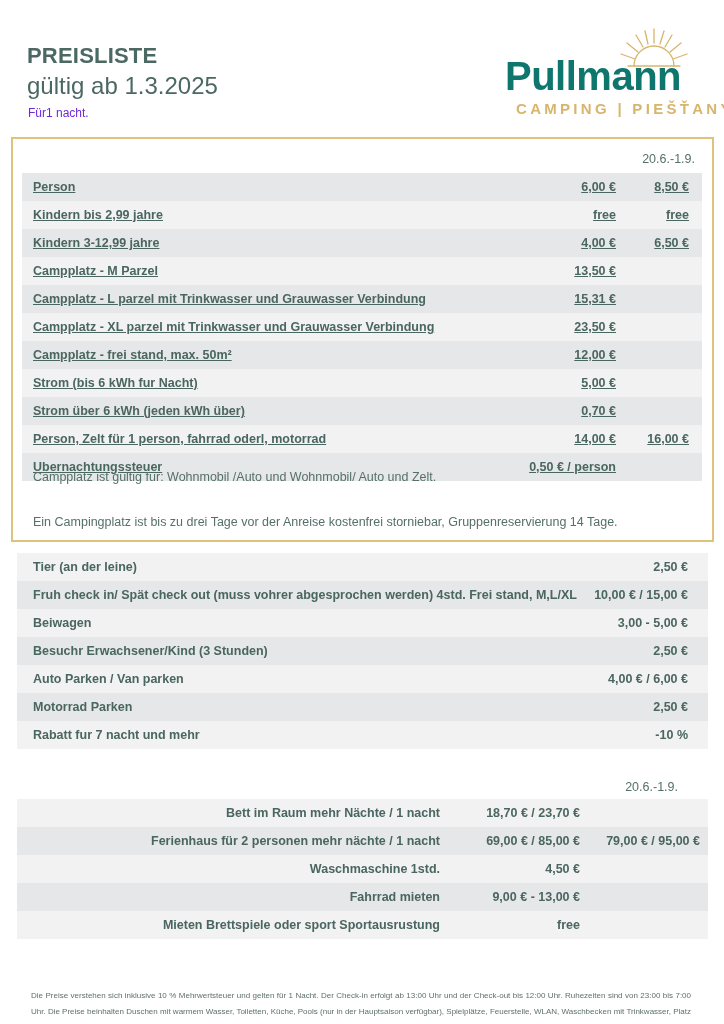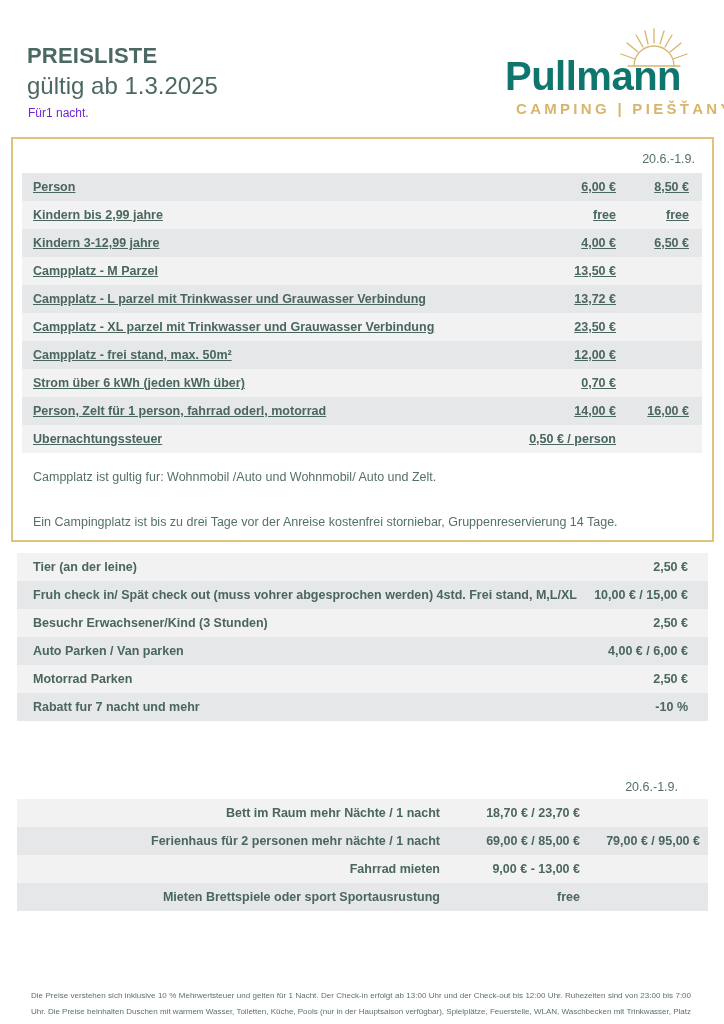--- a/index.html
+++ b/index.html
@@ -97,31 +97,36 @@
         <td class="num p1">4,00 €</td>
         <td class="num p2">6,50 €</td>
       </tr>
       <tr>
         <td class="lbl">Campplatz - M Parzel</td>
         <td class="num p1">13,50 €</td>
         <td class="num p2"></td>
       </tr>
       <tr>
         <td class="lbl">Campplatz - L parzel mit Trinkwasser und Grauwasser Verbindung</td>
-        <td class="num p1">13,72 €</td>
+        <td class="num p1">15,31 €</td>
         <td class="num p2"></td>
       </tr>
       <tr>
         <td class="lbl">Campplatz - XL parzel mit Trinkwasser und Grauwasser Verbindung</td>
         <td class="num p1">23,50 €</td>
         <td class="num p2"></td>
       </tr>
       <tr>
         <td class="lbl">Campplatz - frei stand, max. 50m²</td>
         <td class="num p1">12,00 €</td>
+        <td class="num p2"></td>
+      </tr>
+      <tr>
+        <td class="lbl">Strom (bis 6 kWh fur Nacht)</td>
+        <td class="num p1">5,00 €</td>
         <td class="num p2"></td>
       </tr>
       <tr>
         <td class="lbl">Strom über 6 kWh (jeden kWh über)</td>
         <td class="num p1">0,70 €</td>
         <td class="num p2"></td>
       </tr>
       <tr>
         <td class="lbl">Person, Zelt für 1 person, fahrrad oderl, motorrad</td>
         <td class="num p1">14,00 €</td>
@@ -142,20 +147,24 @@
   <tbody id="t2-body">
       <tr>
         <td class="lbl">Tier (an der leine)</td>
         <td class="num p1">2,50 €</td>
       </tr>
       <tr>
         <td class="lbl">Fruh check in/ Spät check out (muss vohrer abgesprochen werden) 4std. Frei stand, M,L/XL</td>
         <td class="num p1">10,00 € / 15,00 €</td>
       </tr>
       <tr>
+        <td class="lbl">Beiwagen</td>
+        <td class="num p1">3,00 - 5,00 €</td>
+      </tr>
+      <tr>
         <td class="lbl">Besuchr Erwachsener/Kind (3 Stunden)</td>
         <td class="num p1">2,50 €</td>
       </tr>
       <tr>
         <td class="lbl">Auto Parken / Van parken</td>
         <td class="num p1">4,00 € / 6,00 €</td>
       </tr>
       <tr>
         <td class="lbl">Motorrad Parken</td>
         <td class="num p1">2,50 €</td>
@@ -174,20 +183,25 @@
         <td class="lbl">Bett im Raum mehr Nächte / 1 nacht</td>
         <td class="num p1">18,70 € / 23,70 €</td>
         <td class="num p2"></td>
       </tr>
       <tr>
         <td class="lbl">Ferienhaus für 2 personen mehr nächte / 1 nacht</td>
         <td class="num p1">69,00 € / 85,00 €</td>
         <td class="num p2">79,00 € / 95,00 €</td>
       </tr>
       <tr>
+        <td class="lbl">Waschmaschine 1std.</td>
+        <td class="num p1">4,50 €</td>
+        <td class="num p2"></td>
+      </tr>
+      <tr>
         <td class="lbl">Fahrrad mieten</td>
         <td class="num p1">9,00 € - 13,00 €</td>
         <td class="num p2"></td>
       </tr>
       <tr>
         <td class="lbl">Mieten Brettspiele oder sport Sportausrustung</td>
         <td class="num p1">free</td>
         <td class="num p2"></td>
       </tr>
     </tbody>

